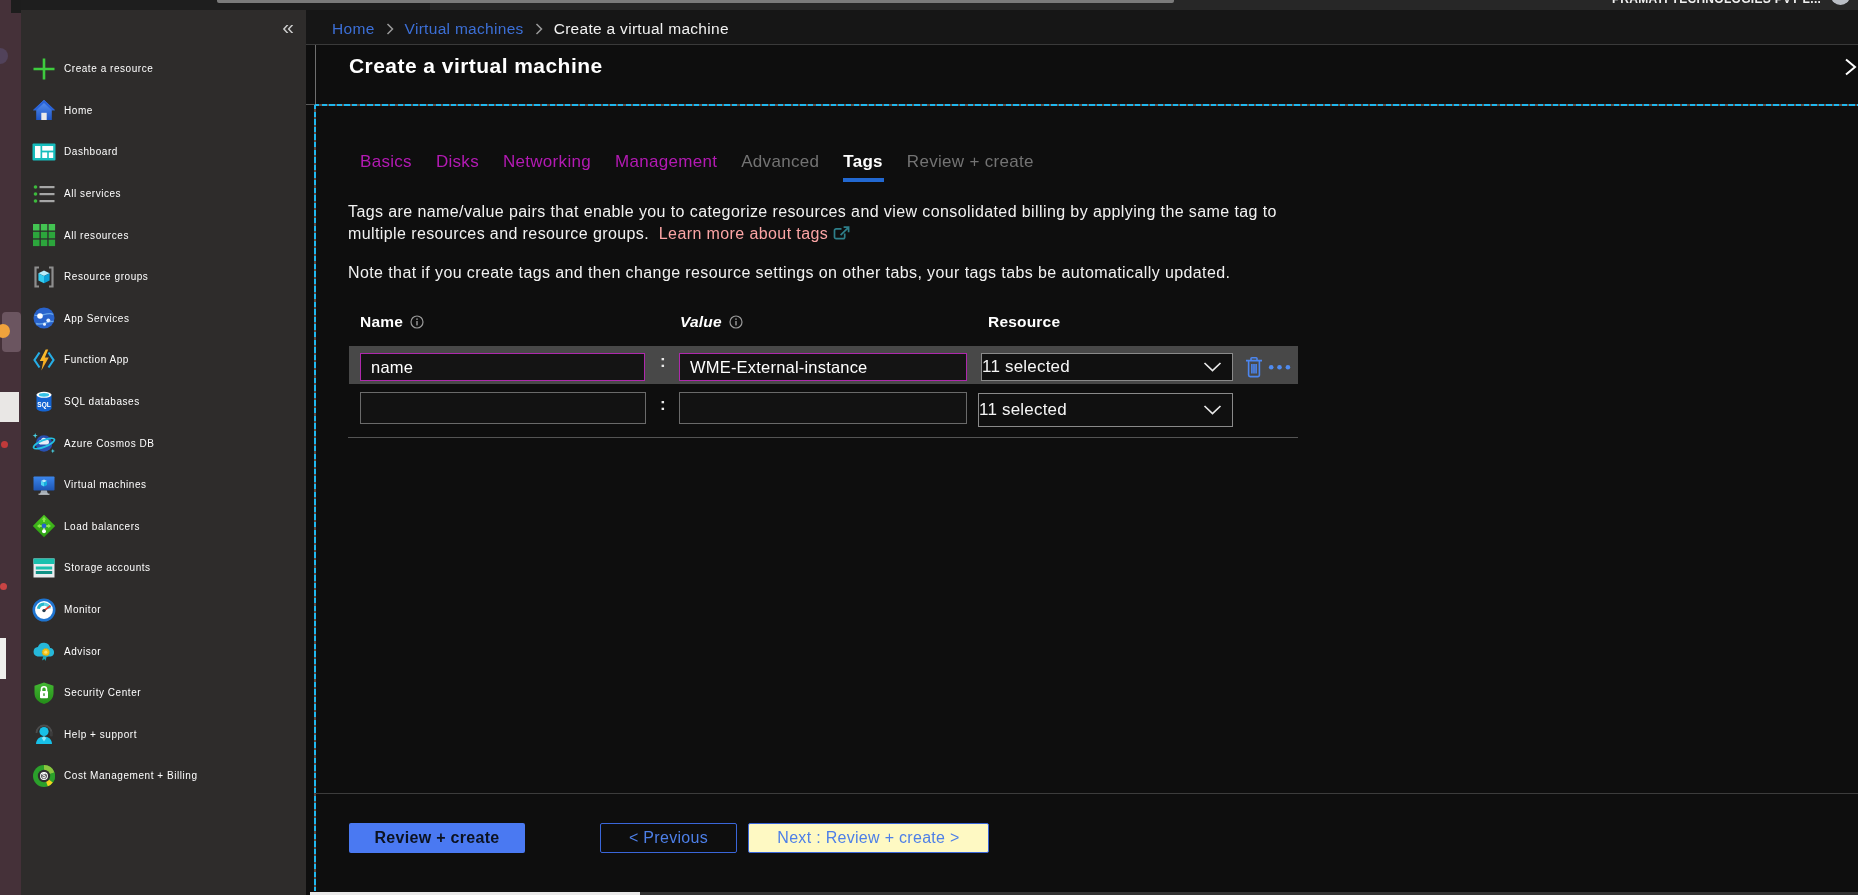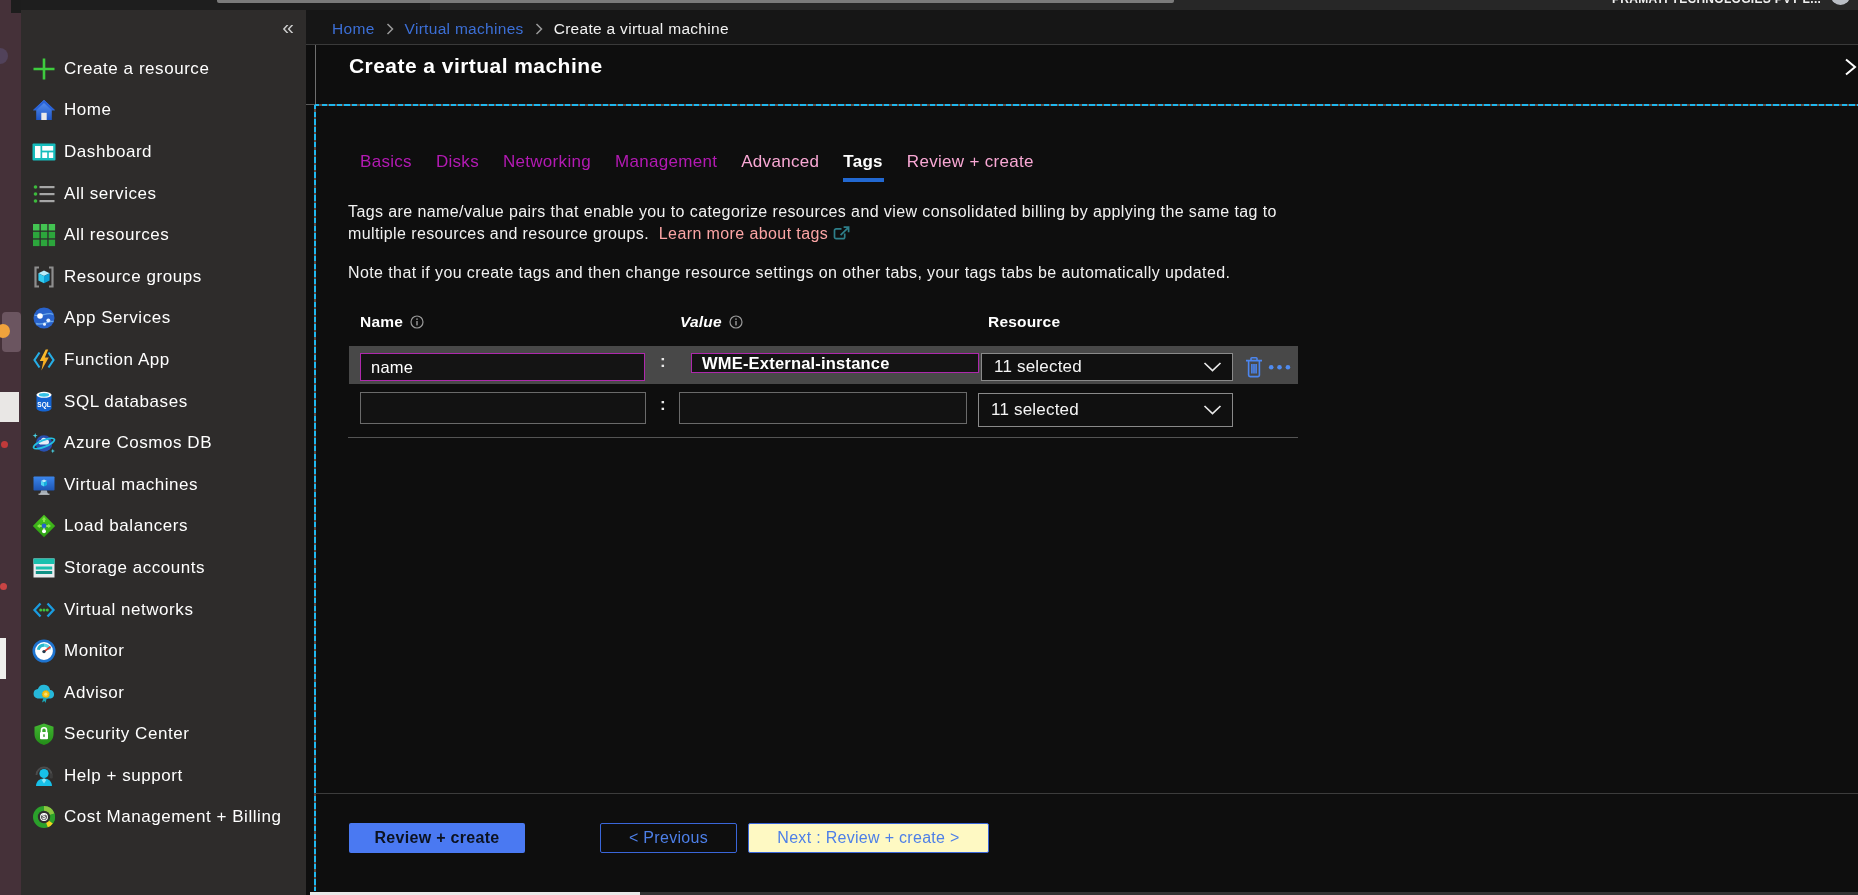--- a/index.html
+++ b/index.html
@@ -16,21 +16,21 @@
 #topbar .graybar { position:absolute; left:196px; top:0; width:957px; height:3px; background:#7b7b7b; border-radius:0 0 2px 2px; }
 #topbar .orgtext { position:absolute; left:1591px; top:-8px; color:#f0f0f0; font-size:12px; font-weight:bold; letter-spacing:.3px; }
 #topbar .avatar { position:absolute; left:1810px; top:-13px; width:19px; height:18px; border-radius:50%; background:#b9bdc4; }
 
 
 #sidebar { left:21px; top:10px; width:285px; height:885px; background:#2e2c2b; color:#fff; overflow:hidden; }
 #collapse { position:absolute; left:255px; top:5px; width:24px; height:24px; color:#cccccc; font-size:21px; text-align:center; }
 .menu { position:absolute; left:0; top:38px; width:285px; }
 .mi { height:41.6px; display:flex; align-items:center; }
 .mi .ic { width:24px; height:24px; margin-left:11px; flex:none; display:flex; align-items:center; justify-content:center; }
-.mi .lb { margin-left:8px; font-size:17px; letter-spacing:.55px; color:#ffffff; white-space:nowrap; }
+.mi .lb { margin-left:8px; font-size:10px; letter-spacing:.55px; color:#ffffff; white-space:nowrap; }
 .mi.fav .lb { font-size:11.5px; font-weight:bold; letter-spacing:.4px; }
 .mi.fav .rule { flex:1; height:1px; background:#4a4846; margin:0 8px 0 12px; }
 
 
 #content { left:306px; top:10px; width:1552px; height:885px; background:#0e0e0e; }
 #crumbbar { left:306px; top:10px; width:1552px; height:35px; background:#161616; border-bottom:1px solid #3a3a3a; font-size:15.5px; letter-spacing:.3px; display:flex; align-items:center; padding-top:3px; }
 #crumbbar a { color:#3c6fd6; text-decoration:none; }
 #crumbbar .sep { margin:0 11px; display:flex; align-items:center; }
 #crumbbar .cur { color:#f2f2f2; }
 #title { left:349px; top:54px; font-size:21px; letter-spacing:.45px; font-weight:bold; color:#ffffff; }
@@ -40,40 +40,40 @@
 #bladeline { left:315px; top:45px; width:1px; height:60px; background:#6e6e6e; }
 #dashtop { left:314px; top:104px; width:1544px; height:2px;
   background:repeating-linear-gradient(90deg,#20b7ee 0,#20b7ee 5.4px,#5c4b42 5.4px,#5c4b42 7.6px); }
 #dashleft { left:314px; top:104px; width:2px; height:787px;
   background:repeating-linear-gradient(180deg,#20b7ee 0,#20b7ee 5.4px,#5c4b42 5.4px,#5c4b42 7.6px); }
 #hstub { left:306px; top:104px; width:9px; height:1px; background:#5a5a5a; }
 
 
 #tabs { left:360px; top:152px; display:flex; gap:24px; font-size:17px; letter-spacing:.3px; line-height:20px; }
 #tabs .t { color:#b31ab3; }
-#tabs .tw { color:#f9a8d4; }
+#tabs .tw { color:#737373; }
 #tabs .ta { color:#ffffff; font-weight:bold; position:relative; }
 #tabs .ta:after { content:""; position:absolute; left:0; right:-1px; bottom:-10px; height:4px; background:#2268d1; }
 
 
 #para1 { left:348px; top:201px; font-size:16px; letter-spacing:.4px; line-height:22.4px; color:#f2f2f2; }
 #para1 a { color:#fca5a5; text-decoration:none; }
 #para2 { left:348px; top:264px; font-size:16px; letter-spacing:.4px; color:#f2f2f2; }
 
 
 #thead { left:348px; top:313px; width:960px; height:18px; color:#ffffff; font-size:15.5px; letter-spacing:.2px; font-weight:bold; }
 #thead .h { position:absolute; top:0; display:flex; align-items:center; gap:7px; }
 .row { left:349px; width:949px; }
 #row1 { top:346px; height:38px; background:#484848; }
 .tin { position:absolute; background:#121212; border:1px solid #6a6a6a; color:#ffffff;
   font-size:16.5px; letter-spacing:.2px; display:flex; align-items:center; padding-left:10px; }
 .tin.mag { border:1.5px solid #ae28ac; background:#141414; }
 .colon { position:absolute; color:#e8e8e8; font-size:17px; font-weight:bold; }
 .dd { position:absolute; background:#101010; border:1px solid #8a8a8a; color:#f5f5f5;
-  font-size:17px; letter-spacing:.2px; display:flex; align-items:center; padding-left:12px; }
+  font-size:17px; letter-spacing:.2px; display:flex; align-items:center; padding-left:0; }
 .dd svg { position:absolute; right:10px; top:50%; transform:translateY(-50%); }
 #sepline { left:348px; top:437px; width:950px; height:1px; background:#545454; }
 
 
 #footline { left:315px; top:793px; width:1543px; height:1px; background:#3c3c3c; }
 .btn { position:absolute; top:823px; height:30px; border-radius:2px; font-size:16px; letter-spacing:.3px;
   display:flex; align-items:center; justify-content:center; }
 #btn1 { left:349px; width:176px; background:#4a79f2; color:#0c1220; font-weight:bold; }
 #btn2 { left:600px; width:137px; border:1px solid #3a66d9; color:#4d7fe8; background:#0e0e0e; }
 #btn3 { left:748px; width:241px; border:1px solid #3a66d9; color:#4d7fe8; background:#fef9c3; }
@@ -278,32 +278,20 @@
               <rect x="1.5" y="2.5" width="21" height="5.5" fill="#1ac0ae"></rect>
               <rect x="3.8" y="10.5" width="16.4" height="3" fill="#1ac0ae"></rect>
               <rect x="3.8" y="15" width="16.4" height="3" fill="#0e9185"></rect>
             </svg>
           </span>
           <span class="lb">Storage accounts</span>
         </div>
       <div class="mi">
           <span class="ic">
             <svg width="24" height="24" viewBox="0 0 24 24">
-              <path d="M8.5 5.5 L2.5 12 L8.5 18.5" stroke="#1a9ce0" stroke-width="2.3" fill="none"></path>
-              <path d="M15.5 5.5 L21.5 12 L15.5 18.5" stroke="#1a9ce0" stroke-width="2.3" fill="none"></path>
-              <circle cx="8.7" cy="12" r="1.5" fill="#3fc43f"></circle>
-              <circle cx="12" cy="12" r="1.5" fill="#3fc43f"></circle>
-              <circle cx="15.3" cy="12" r="1.5" fill="#3fc43f"></circle>
-            </svg>
-          </span>
-          <span class="lb">Virtual networks</span>
-        </div>
-      <div class="mi">
-          <span class="ic">
-            <svg width="24" height="24" viewBox="0 0 24 24">
               <circle cx="12" cy="12" r="10.2" fill="#ffffff" stroke="#1e74d0" stroke-width="2.6"></circle>
               <path d="M4.8 10.5 A7.6 7.6 0 0 1 12 4.6 V7.8 A4.6 4.6 0 0 0 7.8 11 Z" fill="#29b8cc"></path>
               <path d="M12 4.6 A7.6 7.6 0 0 1 19.2 10.2 L16.2 11 A4.6 4.6 0 0 0 12 7.8 Z" fill="#63d5e4"></path>
               <path d="M12 12.6 L18.5 7.8" stroke="#e23b2e" stroke-width="1.8"></path>
               <circle cx="12" cy="12.6" r="1.7" fill="#233b4e"></circle>
             </svg>
           </span>
           <span class="lb">Monitor</span>
         </div>
       <div class="mi">
@@ -417,21 +405,21 @@
           <circle cx="7" cy="7" r="6" fill="none" stroke="#9a9a9a" stroke-width="1.2"></circle>
           <rect x="6.3" y="6" width="1.4" height="4.4" fill="#9a9a9a"></rect>
           <rect x="6.3" y="3.4" width="1.4" height="1.5" fill="#9a9a9a"></rect>
         </svg></div>
     <div class="h" style="left:640px;">Resource</div>
   </div>
 
   <div id="row1" class="abs row">
     <div class="tin mag" style="left:11px;top:7px;width:285px;height:28px;">name</div>
     <div class="colon" style="left:311px;top:6px;">:</div>
-    <div class="tin mag" style="left:342px;top:7px;width:288px;height:20px;font-weight:bold;">WME-External-instance</div>
+    <div class="tin mag" style="left:330px;top:7px;width:288px;height:28px;">WME-External-instance</div>
     <div class="dd" style="left:632px;top:7px;width:252px;height:28px;">11 selected<svg width="19" height="11" viewBox="0 0 19 11">
           <path d="M1.5 1.5 L9.5 9 L17.5 1.5" stroke="#e8e8e8" stroke-width="1.7" fill="none"></path>
         </svg></div>
     <svg class="abs" style="left:896px;top:10px;" width="18" height="23" viewBox="0 0 18 23">
         <path d="M1 4.6 H17 M6 4.2 V2.6 a0.9 0.9 0 0 1 .9-.9 h4.2 a0.9 0.9 0 0 1 .9.9 V4.2 M3.6 4.8 V19 a1.6 1.6 0 0 0 1.6 1.6 h7.6 a1.6 1.6 0 0 0 1.6-1.6 V4.8 M6.9 8 V17.6 M9 8 V17.6 M11.1 8 V17.6" stroke="#4c86ef" stroke-width="1.6" fill="none"></path>
       </svg>
     <svg class="abs" style="left:919px;top:18px;" width="24" height="7" viewBox="0 0 24 7">
         <circle cx="3.2" cy="3.2" r="2.3" fill="#4f8bf0"></circle>
         <circle cx="11.5" cy="3.2" r="2.3" fill="#4f8bf0"></circle>
         <circle cx="19.9" cy="3.2" r="2.3" fill="#4f8bf0"></circle>

